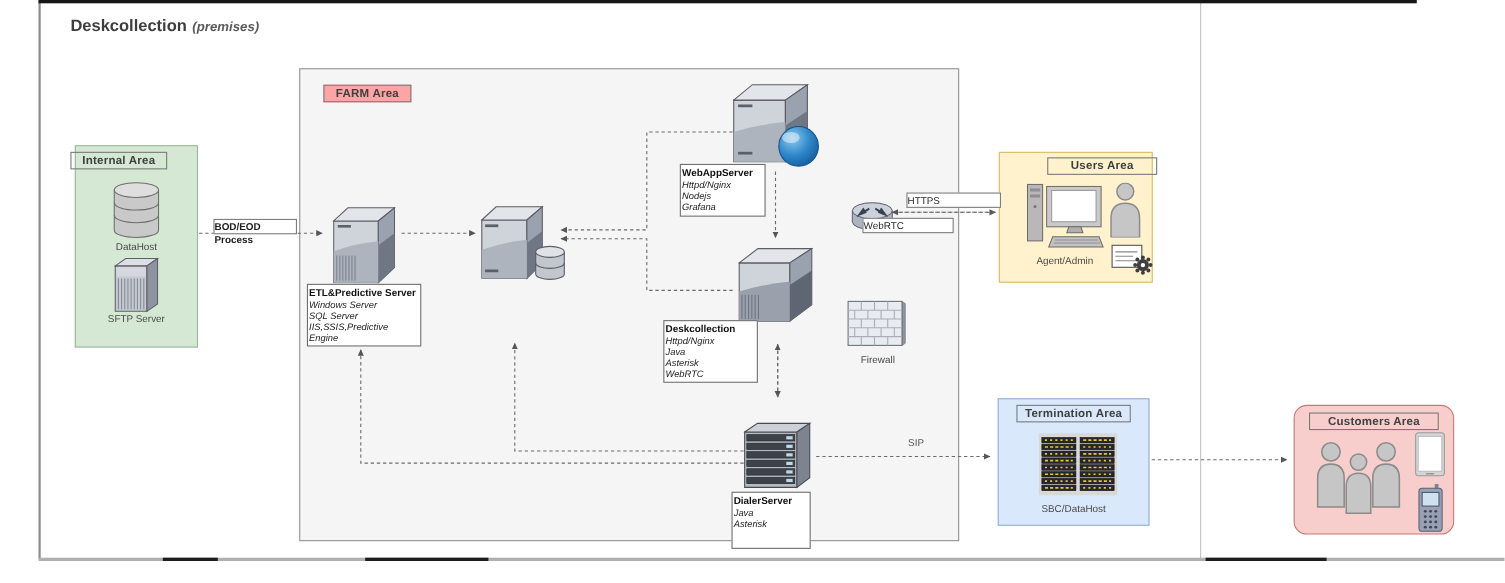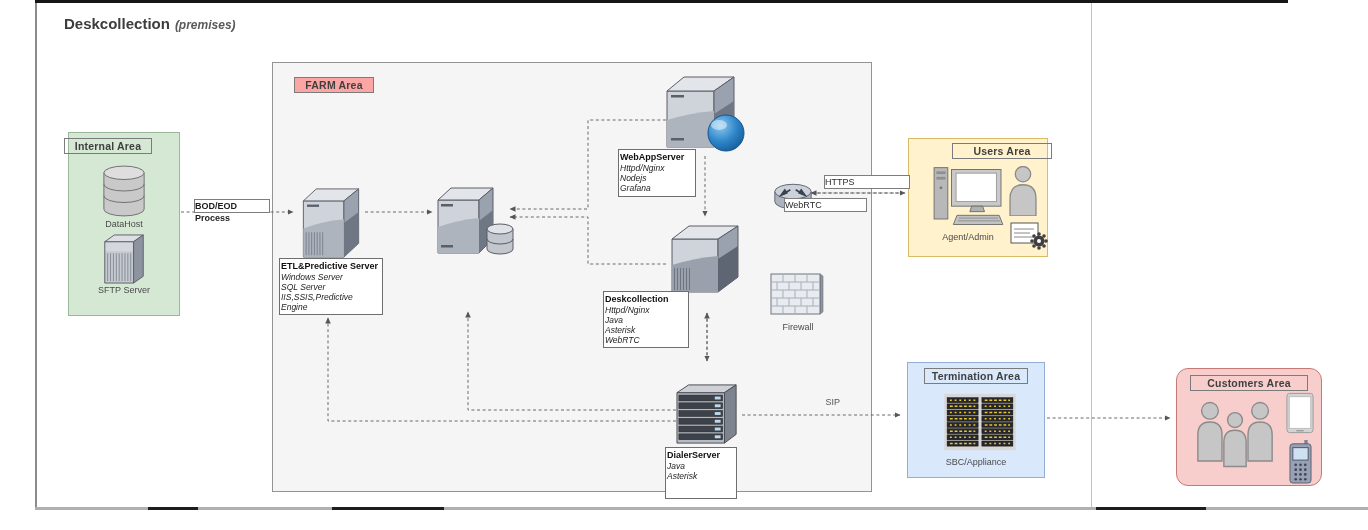--- a/index.html
+++ b/index.html
@@ -370,21 +370,21 @@
           <line x1="43" y1="35.1" x2="70" y2="35.1" stroke-dasharray="3,2"></line>
         <line x1="6" y1="41.7" x2="33" y2="41.7" stroke-dasharray="3,2"></line>
           <line x1="43" y1="41.7" x2="70" y2="41.7" stroke-dasharray="2,3"></line>
         <line x1="6" y1="48.3" x2="33" y2="48.3" stroke-dasharray="2,3"></line>
           <line x1="43" y1="48.3" x2="70" y2="48.3" stroke-dasharray="3,2"></line>
         <line x1="6" y1="54.9" x2="33" y2="54.9" stroke-dasharray="3,2"></line>
           <line x1="43" y1="54.9" x2="70" y2="54.9" stroke-dasharray="2,3"></line>
       </g>
     </svg>
   </div>
-  <div class="caption" style="left:916px;top:457px;width:120px;">SBC/Appliance</div>
+  <div class="caption" style="left:916px;top:457px;width:120px;">SBC/DataHost</div>
 
   <div class="icon" style="left:1196px;top:398px;">
     <svg width="78" height="72" viewBox="0 0 84 74">
       <g fill="#c6c6c6" stroke="#8b8b8b" stroke-width="1.5">
         <circle cx="15" cy="12" r="9"></circle>
         <path d="M2,66 V38 Q2,24 15,24 Q28,24 28,38 V66 Z"></path>
         <circle cx="69" cy="12" r="9"></circle>
         <path d="M56,66 V38 Q56,24 69,24 Q82,24 82,38 V66 Z"></path>
       </g>
       <g fill="#c6c6c6" stroke="#8b8b8b" stroke-width="1.5">

